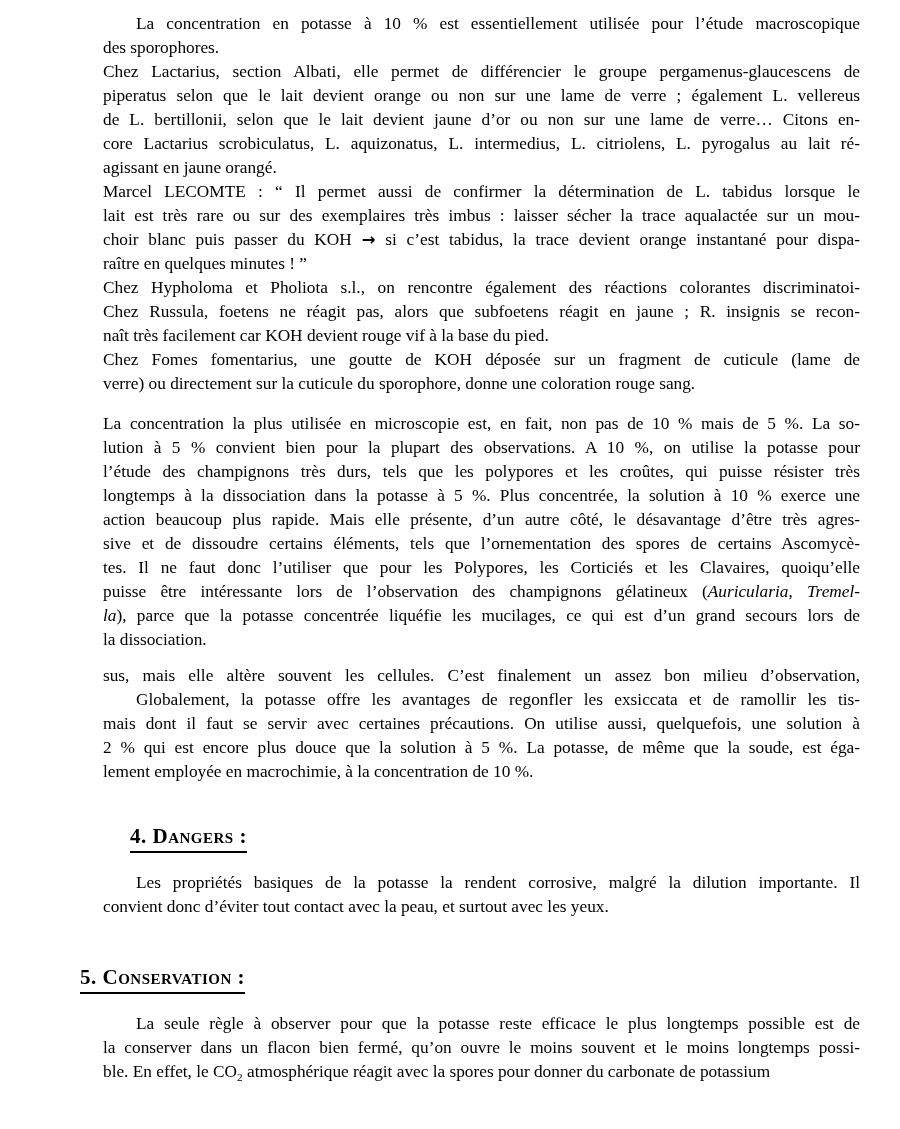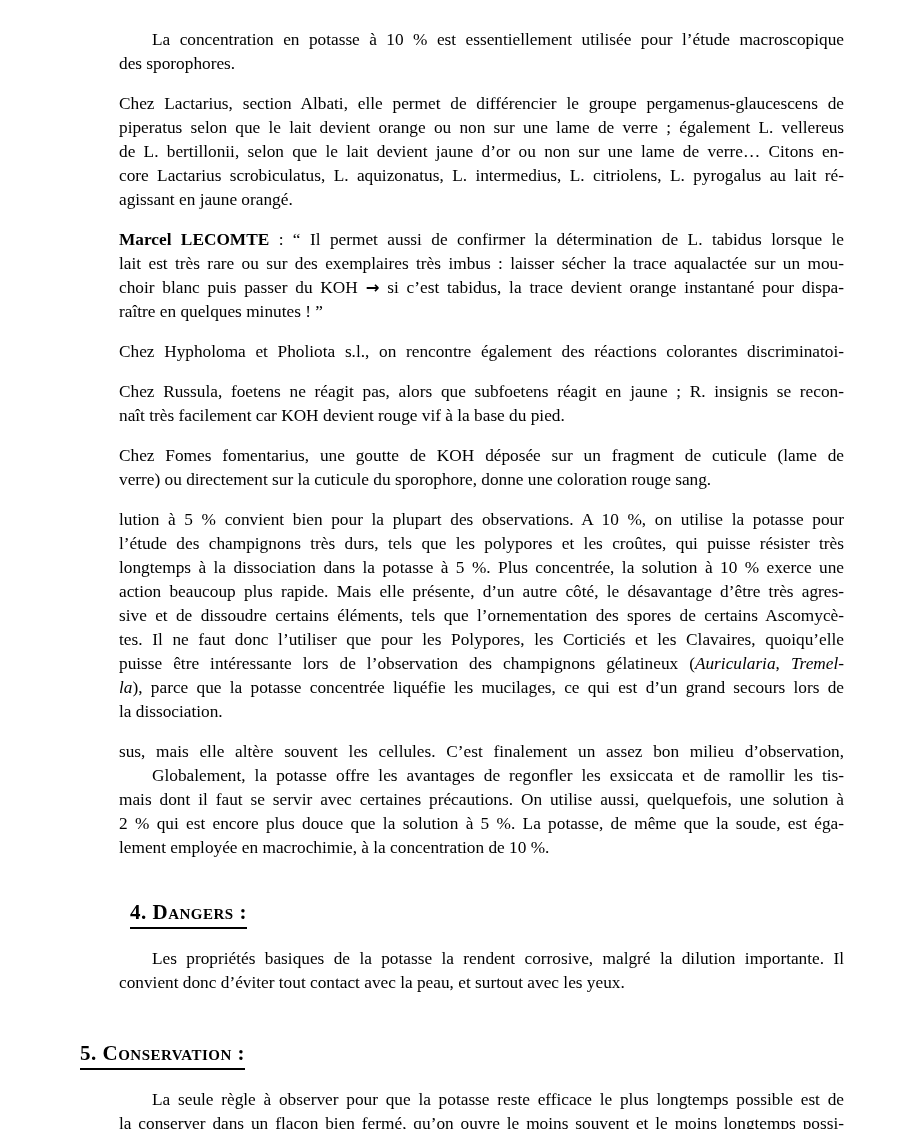--- a/index.html
+++ b/index.html
@@ -10,29 +10,29 @@
     color:#000000;
     overflow:hidden;
   }
   .page{
     width:757px;
     margin-left:103px;
     padding-top:12px;
     font-size:17.3px;
     line-height:24px;
   }
-  .para{margin:16px;}
+  .para{margin:0;}
   .line{
     text-align:justify;
     text-align-last:justify;
     white-space:normal;
   }
   .line.last{text-align-last:left;}
   .line.indent{text-indent:33px;}
-  .r-b{font-weight:bold;}
+  .r-b{font-weight:normal;}
   .r-i{font-style:italic;}
   .r-arrow{
     font-weight:bold;
     font-family:"DejaVu Sans","Liberation Sans",sans-serif;
     font-size:0.95em;
   }
   sub{font-size:0.65em;line-height:0;}
   .heading{
     margin-left:-23px;
     font-size:21px;
@@ -73,20 +73,21 @@
     </div>
     <div class="para">
       <div class="line"><span>Chez Russula, foetens ne réagit pas, alors que subfoetens réagit en jaune ; R. insignis se recon-</span></div>
       <div class="line last"><span>naît très facilement car KOH devient rouge vif à la base du pied.</span></div>
     </div>
     <div class="para">
       <div class="line"><span>Chez Fomes fomentarius, une goutte de KOH déposée sur un fragment de cuticule (lame de</span></div>
       <div class="line last"><span>verre) ou directement sur la cuticule du sporophore, donne une coloration rouge sang.</span></div>
     </div>
     <div class="para" style="margin-top: 16px;">
+      <div class="line"><span>La concentration la plus utilisée en microscopie est, en fait, non pas de 10 % mais de 5 %. La so-</span></div>
       <div class="line"><span>lution à 5 % convient bien pour la plupart des observations. A 10 %, on utilise la potasse pour</span></div>
       <div class="line"><span>l’étude des champignons très durs, tels que les polypores et les croûtes, qui puisse résister très</span></div>
       <div class="line"><span>longtemps à la dissociation dans la potasse à 5 %. Plus concentrée, la solution à 10 % exerce une</span></div>
       <div class="line"><span>action beaucoup plus rapide. Mais elle présente, d’un autre côté, le désavantage d’être très agres-</span></div>
       <div class="line"><span>sive et de dissoudre certains éléments, tels que l’ornementation des spores de certains Ascomycè-</span></div>
       <div class="line"><span>tes. Il ne faut donc l’utiliser que pour les Polypores, les Corticiés et les Clavaires,  quoiqu’elle</span></div>
       <div class="line"><span>puisse être intéressante lors de l’observation des champignons gélatineux (</span><span class="r-i">Auricularia</span><span>, </span><span class="r-i">Tremel-</span></div>
       <div class="line"><span class="r-i">la</span><span>), parce que la potasse concentrée liquéfie les mucilages, ce qui est d’un grand secours lors de</span></div>
       <div class="line last"><span>la dissociation.</span></div>
     </div>

